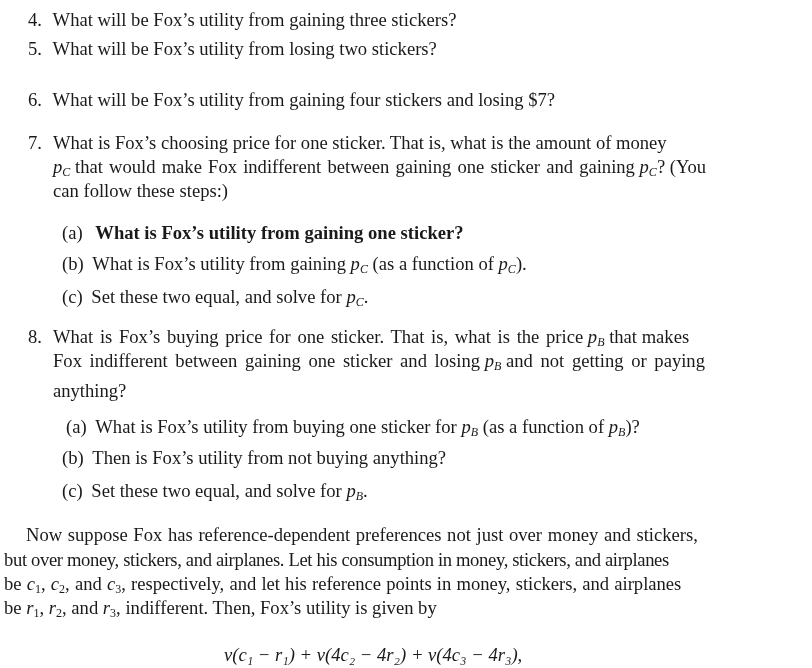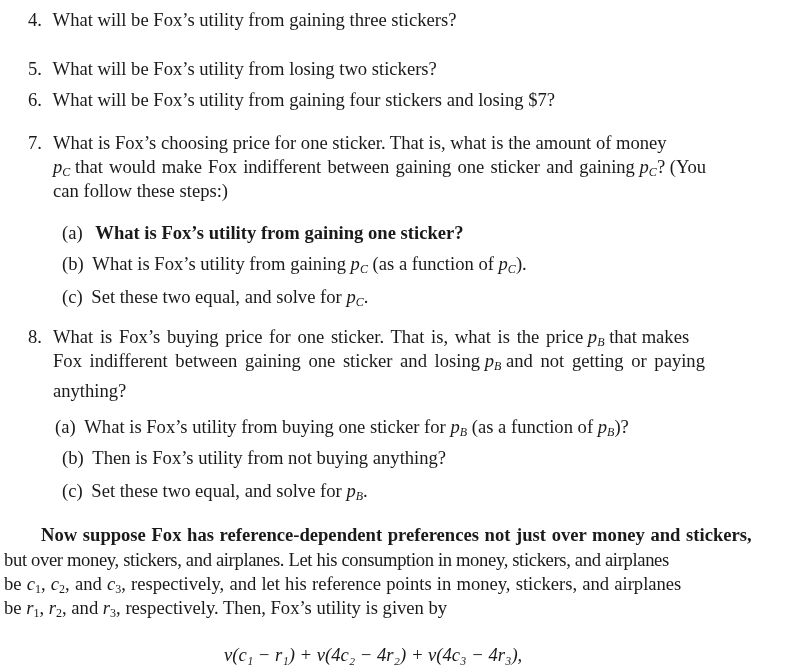--- a/index.html
+++ b/index.html
@@ -24,21 +24,21 @@
 </head>
 <body>
 
 <div class="page">
 
   <div class="line" style="left:28px; top:9px;">
     <span>4.</span>
     <span style="margin-left:6px;">What will be Fox’s utility from gaining three stickers?</span>
   </div>
 
-  <div class="line" style="left:28px; top:58px;">
+  <div class="line" style="left:28px; top:38px;">
     <span>5.</span>
     <span style="margin-left:6px;">What will be Fox’s utility from losing two stickers?</span>
   </div>
 
   <div class="line" style="left:28px; top:89px;">
     <span>6.</span>
     <span style="margin-left:6px;">What will be Fox’s utility from gaining four stickers and losing $7?</span>
   </div>
 
   <div>
@@ -80,56 +80,56 @@
       <span><i class="m">p</i><sub>B</sub></span>
       <span>that makes</span>
     </div>
     <div class="line" style="left:53px; top:350px; width:732px;">
       <span style="word-spacing:3px;">Fox indifferent between gaining one sticker and losing</span>
       <span><i class="m">p</i><sub>B</sub></span>
       <span style="word-spacing:3px;">and not getting or paying</span>
     </div>
     <div class="line" style="left:53px; top:380px;">anything?</div>
 
-    <div class="line" style="left:55px; top:416px;">
+    <div class="line" style="left:66px; top:416px;">
       <span>(a)</span>
       <span style="margin-left:4px;">What is Fox’s utility from buying one sticker for</span>
       <span><i class="m">p</i><sub>B</sub></span>
       <span>(as a function of</span>
       <span><i class="m">p</i><sub>B</sub></span><span>)?</span>
     </div>
 
     <div class="line" style="left:62px; top:447px;">
       <span>(b)</span>
       <span style="margin-left:4px;">Then is Fox’s utility from not buying anything?</span>
     </div>
 
     <div class="line" style="left:62px; top:480px;">
       <span>(c)</span>
       <span style="margin-left:4px;">Set these two equal, and solve for</span>
       <span><i class="m">p</i><sub>B</sub></span><span>.</span>
     </div>
   </div>
 
   <div>
-    <div class="line" style="left:41px; top:524px; word-spacing:1px;font-weight:bold;">Now suppose Fox has reference-dependent preferences not just over money and stickers,</div>
+    <div class="line" style="left:26px; top:524px; word-spacing:1px;">Now suppose Fox has reference-dependent preferences not just over money and stickers,</div>
     <div class="line" style="left:4px; top:549px; letter-spacing:-0.35px;">but over money, stickers, and airplanes. Let his consumption in money, stickers, and airplanes</div>
     <div class="line" style="left:4px; top:573px; word-spacing:0.5px;text-align:right;">
       <span>be</span>
       <span><i class="m">c</i><sub class="n">1</sub>,</span>
       <span><i class="m">c</i><sub class="n">2</sub>,</span>
       <span>and</span>
       <span><i class="m">c</i><sub class="n">3</sub>,</span>
       <span>respectively, and let his reference points in money, stickers, and airplanes</span>
     </div>
     <div class="line" style="left:4px; top:597px;">
       <span>be</span>
       <span><i class="m">r</i><sub class="n">1</sub>,</span>
       <span><i class="m">r</i><sub class="n">2</sub>,</span>
       <span>and</span>
       <span><i class="m">r</i><sub class="n">3</sub>,</span>
-      <span>respectively. Then, Fox’s utility is given by</span>
+      <span>indifferent. Then, Fox’s utility is given by</span>
     </div>
   </div>
 
   <div class="line" style="left:224px; top:644px; font-style:italic;">v(c₁ − r₁) + v(4c₂ − 4r₂) + v(4c₃ − 4r₃),</div>
 
 </div>
 
 </body></html>

